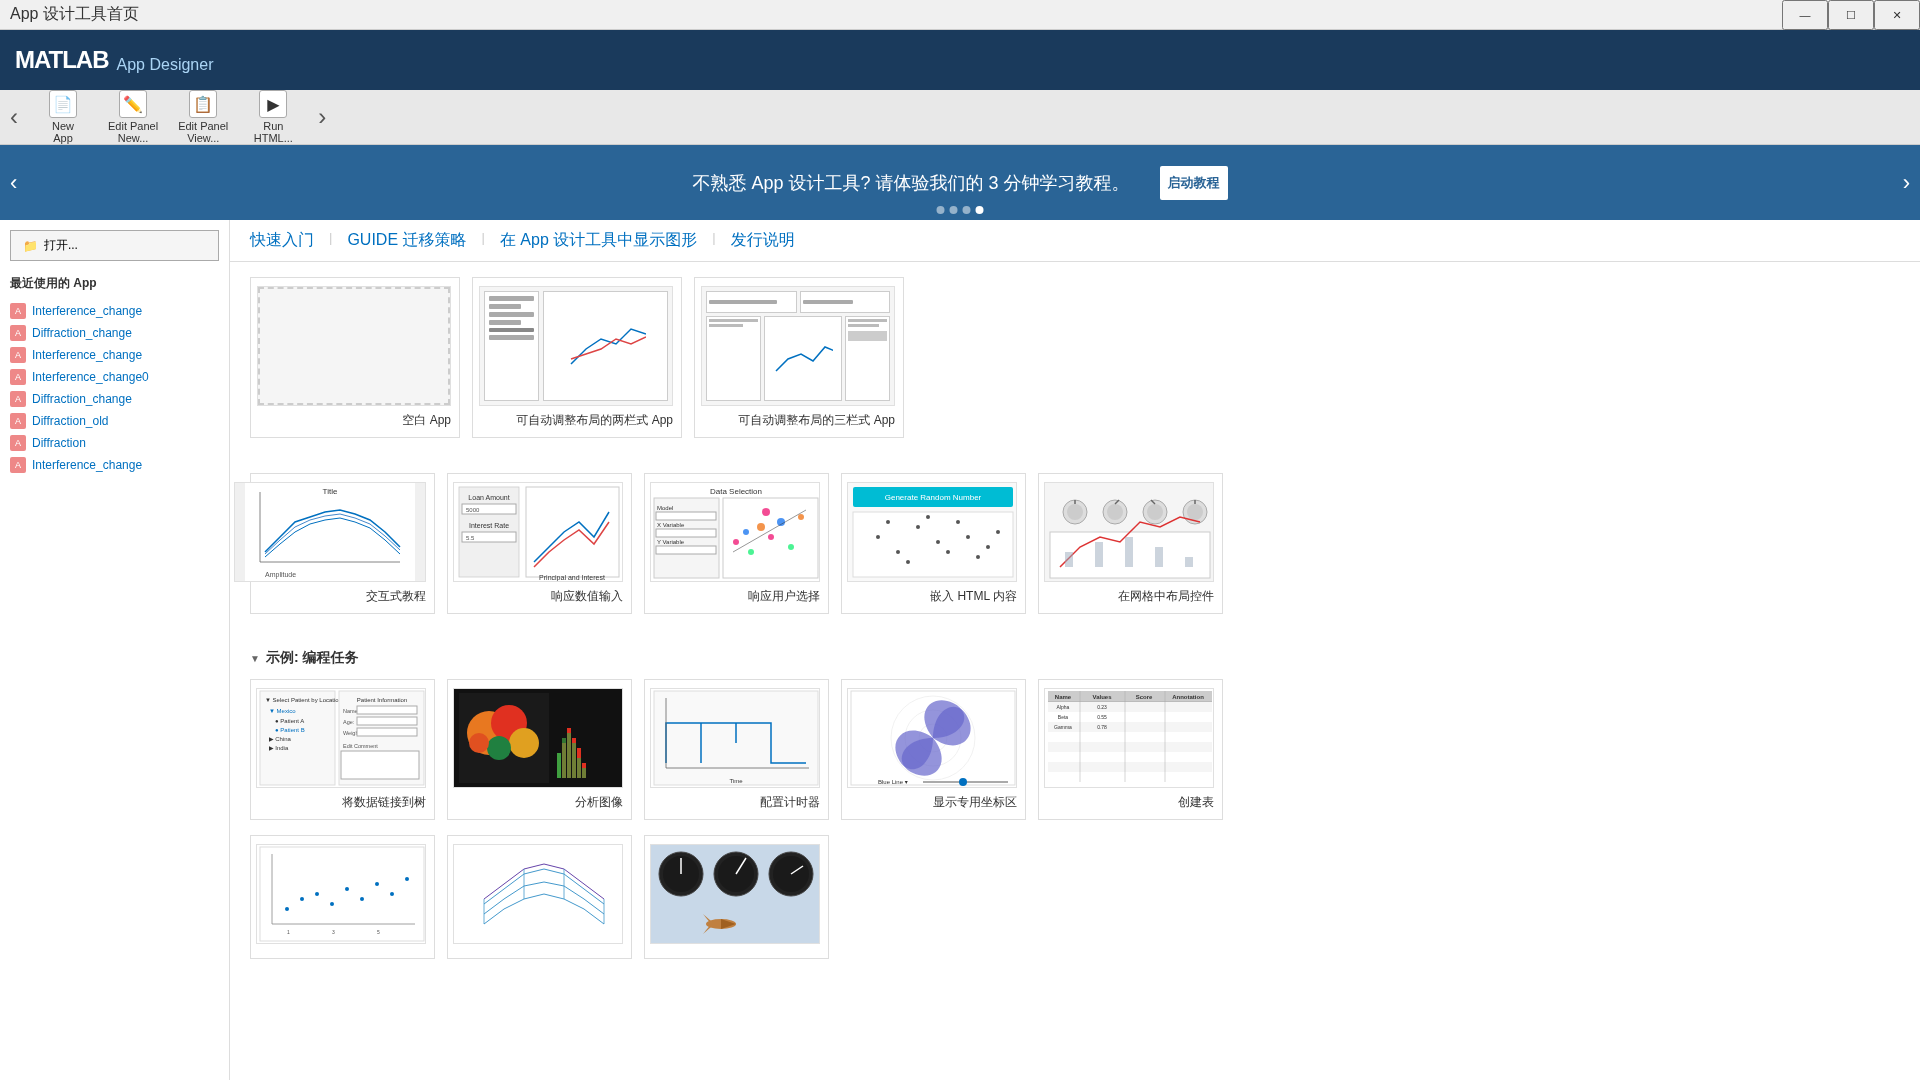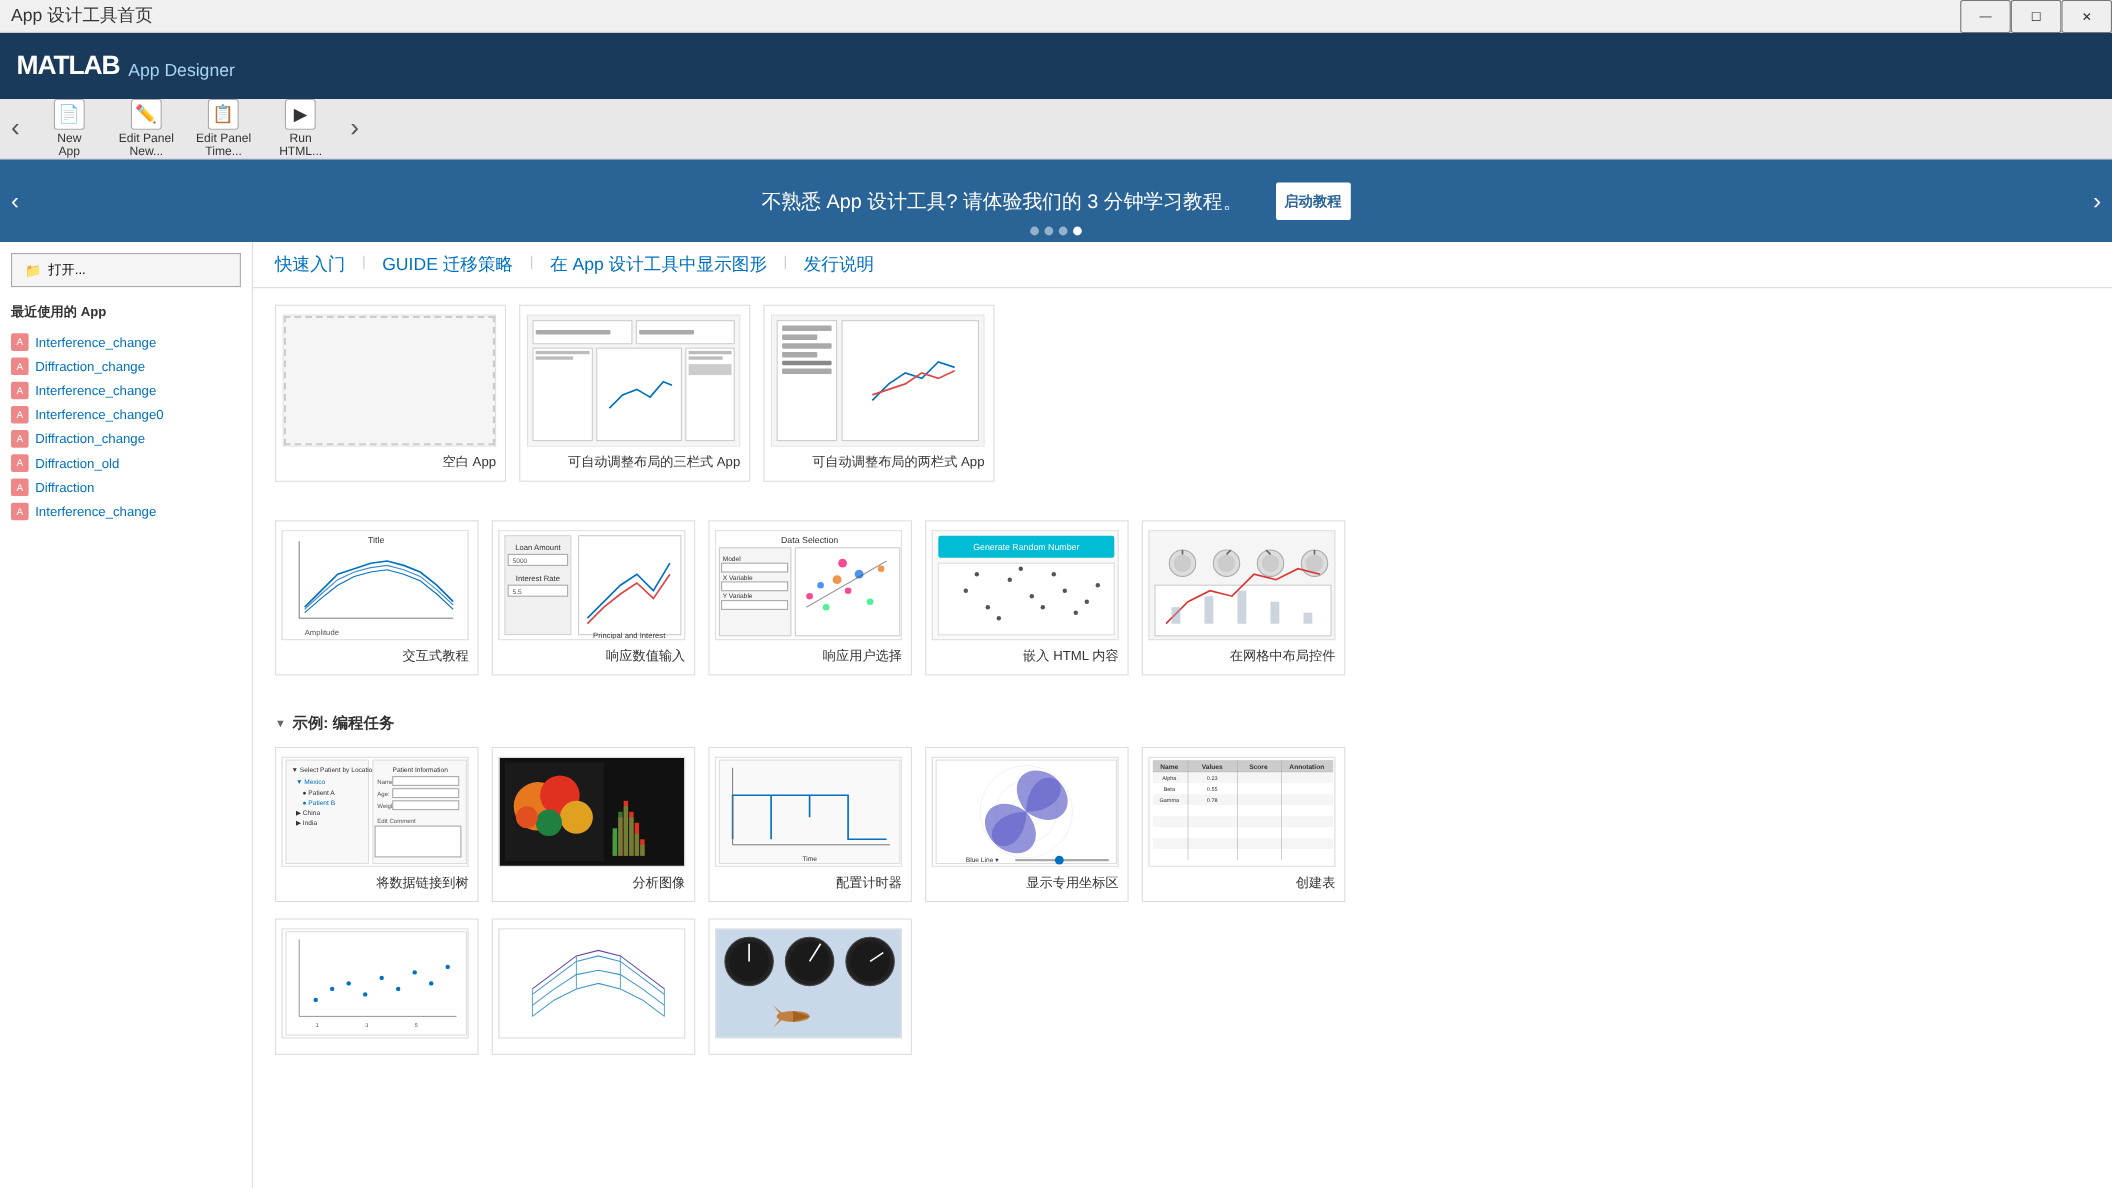--- a/index.html
+++ b/index.html
@@ -352,21 +352,21 @@
     <span>App</span>
   </div>
   <div class="toolbar-btn">
     <div class="toolbar-btn-icon" style="background:#fff;border:1px solid #aaa;">✏️</div>
     <span>Edit Panel</span>
     <span>New...</span>
   </div>
   <div class="toolbar-btn">
     <div class="toolbar-btn-icon" style="background:#fff;border:1px solid #aaa;">📋</div>
     <span>Edit Panel</span>
-    <span>Time...</span>
+    <span>View...</span>
   </div>
   <div class="toolbar-btn">
     <div class="toolbar-btn-icon" style="background:#fff;border:1px solid #aaa;">▶</div>
     <span>Run</span>
     <span>HTML...</span>
   </div>
   <button class="banner-right-btn" style="position:static;transform:none;font-size:24px;color:#555;background:none;border:none;cursor:pointer;">›</button>
 </div>
 
 <div class="banner">
@@ -438,20 +438,42 @@
     </div>
 
     <div class="section">
       <div class="card-grid">
 
         <div class="card new-card">
           <div class="card-thumb" style="width:194px;height:120px;">
             <div class="blank-thumb"></div>
           </div>
           <span class="card-label">空白 App</span>
+        </div>
+
+        <div class="card new-card">
+          <div class="card-thumb" style="width:194px;height:120px;">
+            <div class="two-panel-thumb">
+              <div class="thumb-left-panel">
+                <div class="thumb-row"></div>
+                <div class="thumb-row narrow"></div>
+                <div class="thumb-row"></div>
+                <div class="thumb-row narrow"></div>
+                <div class="thumb-row slider"></div>
+                <div class="thumb-row"></div>
+              </div>
+              <div class="thumb-right-panel">
+                <svg width="80" height="55">
+                  <polyline points="5,45 20,30 35,20 50,25 65,10 80,15" fill="none" stroke="#0070c0" stroke-width="1.5"></polyline>
+                  <polyline points="5,40 20,35 35,30 50,20 65,25 80,18" fill="none" stroke="#d44" stroke-width="1.5"></polyline>
+                </svg>
+              </div>
+            </div>
+          </div>
+          <span class="card-label">可自动调整布局的两栏式 App</span>
         </div>
 
         <div class="card new-card">
           <div class="card-thumb" style="width:194px;height:120px;">
             <div style="width:100%;height:100%;background:#f5f5f5;padding:4px;display:flex;flex-direction:column;gap:3px;">
               <div style="display:flex;gap:3px;flex:0 0 22px;">
                 <div style="flex:1;background:white;border:1px solid #ccc;display:flex;align-items:center;padding:2px;">
                   <div style="height:4px;background:#aaa;width:80%;border-radius:1px;"></div>
                 </div>
                 <div style="flex:1;background:white;border:1px solid #ccc;display:flex;align-items:center;padding:2px;">
@@ -472,50 +494,28 @@
                   <div style="height:3px;background:#bbb;"></div>
                   <div style="height:3px;background:#bbb;width:80%;"></div>
                   <div style="height:10px;background:#ccc;margin-top:2px;"></div>
                 </div>
               </div>
             </div>
           </div>
           <span class="card-label">可自动调整布局的三栏式 App</span>
         </div>
 
-        <div class="card new-card">
-          <div class="card-thumb" style="width:194px;height:120px;">
-            <div class="two-panel-thumb">
-              <div class="thumb-left-panel">
-                <div class="thumb-row"></div>
-                <div class="thumb-row narrow"></div>
-                <div class="thumb-row"></div>
-                <div class="thumb-row narrow"></div>
-                <div class="thumb-row slider"></div>
-                <div class="thumb-row"></div>
-              </div>
-              <div class="thumb-right-panel">
-                <svg width="80" height="55">
-                  <polyline points="5,45 20,30 35,20 50,25 65,10 80,15" fill="none" stroke="#0070c0" stroke-width="1.5"></polyline>
-                  <polyline points="5,40 20,35 35,30 50,20 65,25 80,18" fill="none" stroke="#d44" stroke-width="1.5"></polyline>
-                </svg>
-              </div>
-            </div>
-          </div>
-          <span class="card-label">可自动调整布局的两栏式 App</span>
-        </div>
-
       </div>
     </div>
 
     <div class="section">
       <div class="card-grid">
 
         <div class="card ex-card">
-          <div class="card-thumb" style="width:170px;height:100px;">
+          <div class="card-thumb" style="width:192px;height:100px;">
             <svg width="170" height="100">
               <rect width="170" height="100" fill="white"></rect>
               <text x="85" y="12" text-anchor="middle" font-size="8" fill="#333">Title</text>
               <line x1="15" y1="80" x2="155" y2="80" stroke="#666" stroke-width="0.8"></line>
               <line x1="15" y1="80" x2="15" y2="10" stroke="#666" stroke-width="0.8"></line>
 
               <polyline points="20,70 35,55 50,40 65,35 80,30 95,28 110,32 125,38 140,50 155,65" fill="none" stroke="#0070c0" stroke-width="1.5"></polyline>
               <polyline points="20,75 35,62 50,50 65,42 80,38 95,36 110,40 125,46 140,58 155,72" fill="none" stroke="#0070c0" stroke-width="1"></polyline>
               <polyline points="20,72 35,58 50,45 65,38 80,34 95,32 110,36 125,42 140,54 155,68" fill="none" stroke="#4488cc" stroke-width="1"></polyline>
               <text x="20" y="95" font-size="7" fill="#555">Amplitude</text>

